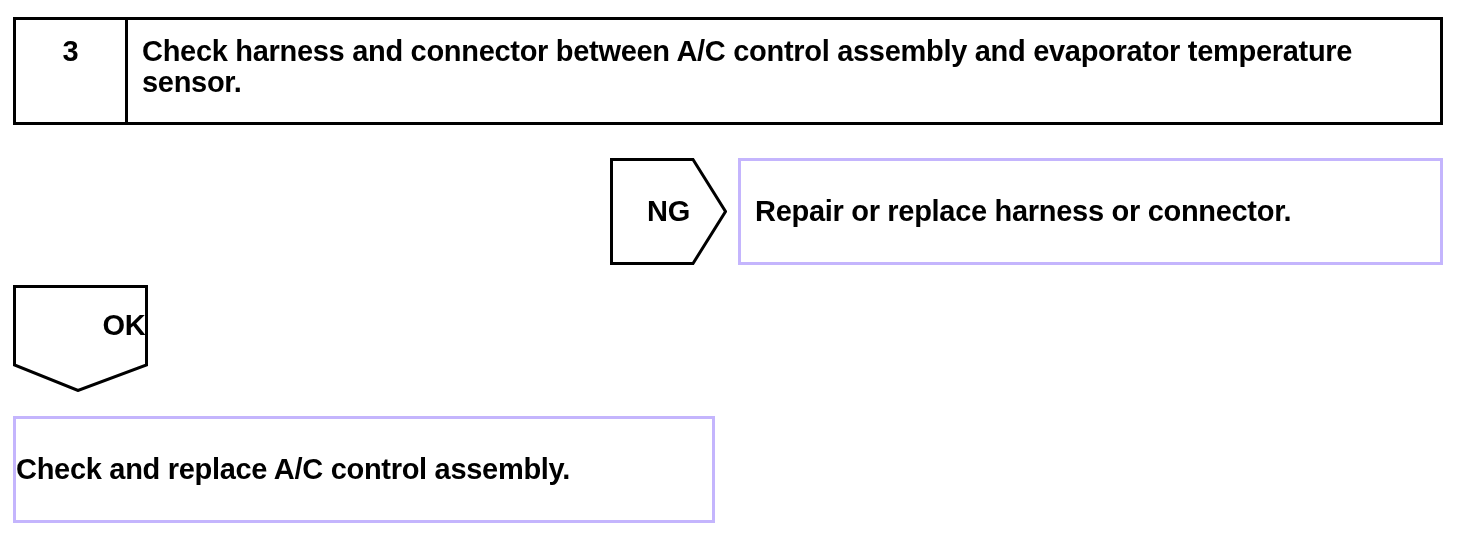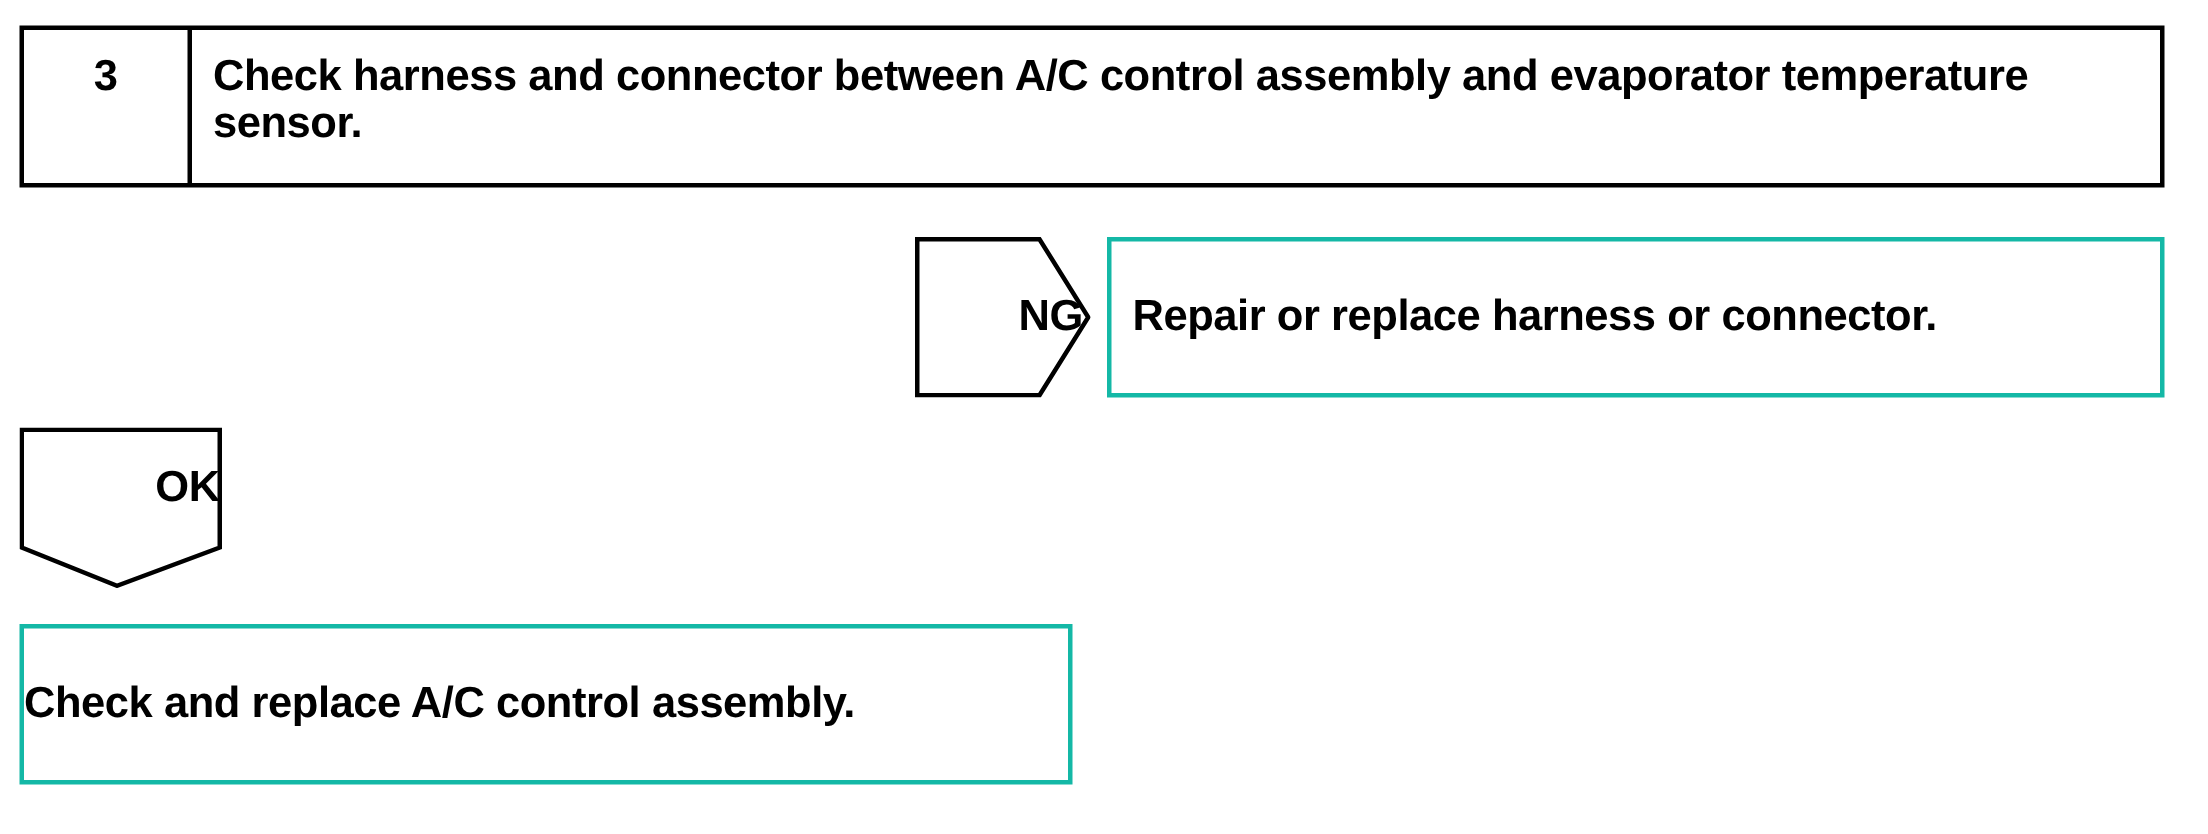--- a/index.html
+++ b/index.html
@@ -54,21 +54,20 @@
   .shape {
     position: absolute;
   }
   .shape svg {
     display: block;
   }
   .shape-label {
     position: absolute;
     font-size: 29px;
     line-height: 29px;
-    margin-left: 32px;
   }
   .ng-shape {
     left: 610px;
     top: 158px;
     width: 117px;
     height: 107px;
   }
   .ng-shape .shape-label {
     left: 0;
     top: 0;
@@ -85,26 +84,27 @@
     height: 107px;
   }
   .ok-shape .shape-label {
     left: 0;
     top: 0;
     width: 160px;
     height: 80px;
     display: flex;
     align-items: center;
     justify-content: center;
+    padding-left: 31px;
   }
 
   
   .action-box {
     position: absolute;
-    border: 3px solid #14b8a6;
+    border: 3px solid #c4b5fd;
     box-sizing: border-box;
     display: flex;
     align-items: center;
     background: #ffffff;
     font-size: 29px;
     line-height: 31px;
   }
   .ng-box {
     left: 738px;
     top: 158px;

